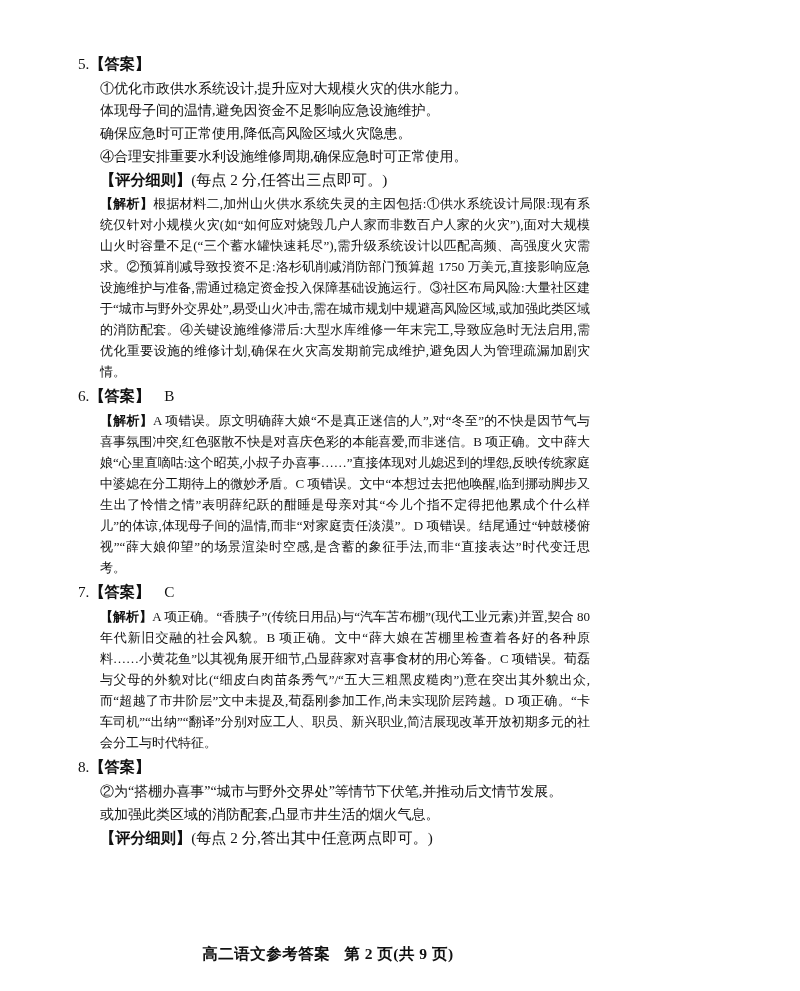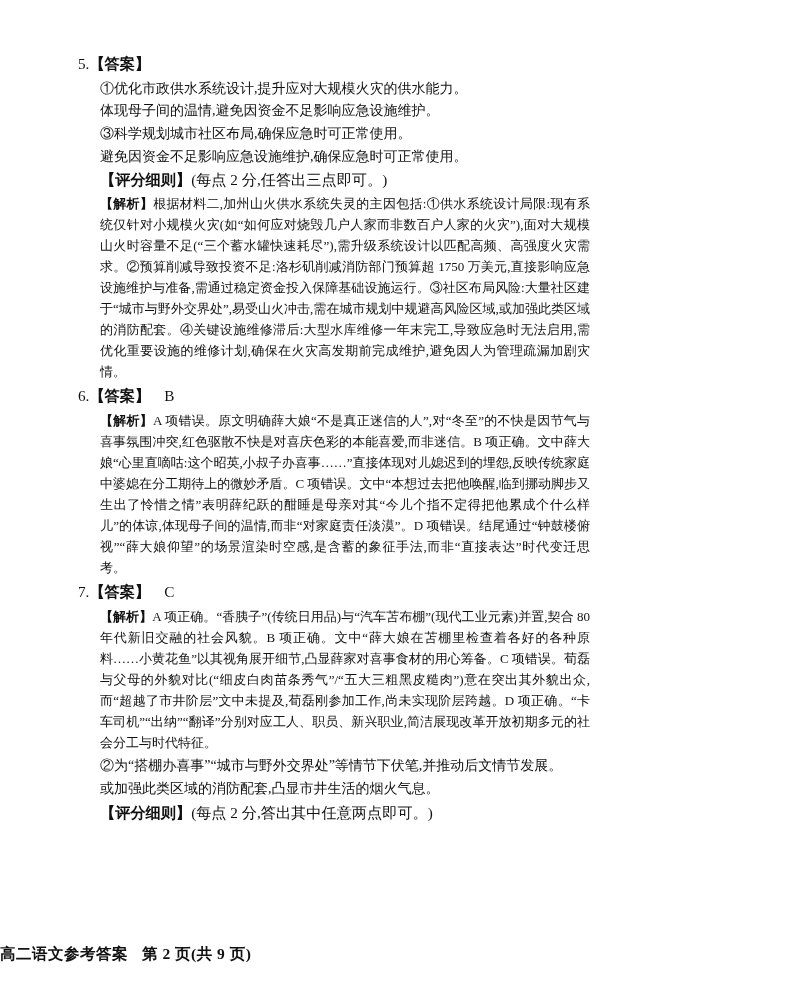--- a/index.html
+++ b/index.html
@@ -57,42 +57,42 @@
     padding-left: 22px;
   }
   .body-indent {
     padding-left: 22px;
   }
   .footer {
     position: absolute;
     left: 0;
     right: 8px;
     bottom: 26px;
-    text-align: left;
+    text-align: center;
     font-size: 15.5px;
     font-weight: bold;
     letter-spacing: 0.5px;
   }
   .footer .pg {
     margin-left: 14px;
   }
 </style>
 </head>
 <body>
 
 <div class="page">
 
   <div class="block">
     <div class="qhead">
       <span class="num">5.</span><span class="tag">【答案】</span>
     </div>
     <div class="item">①优化市政供水系统设计,提升应对大规模火灾的供水能力。</div>
     <div class="item">体现母子间的温情,避免因资金不足影响应急设施维护。</div>
-    <div class="item">③科学规划城市社区布局,确保应急时可正常使用。</div>
-    <div class="item">避免因资金不足影响应急设施维护,确保应急时可正常使用。</div>
+    <div class="item">确保应急时可正常使用,降低高风险区域火灾隐患。</div>
+    <div class="item">④合理安排重要水利设施维修周期,确保应急时可正常使用。</div>
     <div class="crit">
       <span class="tag">【评分细则】</span><span>(每点 2 分,任答出三点即可。)</span>
     </div>
     <div class="para body-indent">
       <span class="tag">【解析】</span><span>根据材料二,加州山火供水系统失灵的主因包括:①供水系统设计局限:现有系统仅针对小规模火灾(如“如何应对烧毁几户人家而非数百户人家的火灾”),面对大规模山火时容量不足(“三个蓄水罐快速耗尽”),需升级系统设计以匹配高频、高强度火灾需求。②预算削减导致投资不足:洛杉矶削减消防部门预算超 1750 万美元,直接影响应急设施维护与准备,需通过稳定资金投入保障基础设施运行。③社区布局风险:大量社区建于“城市与野外交界处”,易受山火冲击,需在城市规划中规避高风险区域,或加强此类区域的消防配套。④关键设施维修滞后:大型水库维修一年末完工,导致应急时无法启用,需优化重要设施的维修计划,确保在火灾高发期前完成维护,避免因人为管理疏漏加剧灾情。</span>
     </div>
   </div>
 
   <div class="block">
     <div class="qhead">
@@ -106,20 +106,23 @@
   <div class="block">
     <div class="qhead">
       <span class="num">7.</span><span class="tag">【答案】</span><span class="ans-letter">C</span>
     </div>
     <div class="para body-indent">
       <span class="tag">【解析】</span><span>A 项正确。“香胰子”(传统日用品)与“汽车苫布棚”(现代工业元素)并置,契合 80 年代新旧交融的社会风貌。B 项正确。文中“薛大娘在苫棚里检查着各好的各种原料……小黄花鱼”以其视角展开细节,凸显薛家对喜事食材的用心筹备。C 项错误。荀磊与父母的外貌对比(“细皮白肉苗条秀气”/“五大三粗黑皮糙肉”)意在突出其外貌出众,而“超越了市井阶层”文中未提及,荀磊刚参加工作,尚未实现阶层跨越。D 项正确。“卡车司机”“出纳”“翻译”分别对应工人、职员、新兴职业,简洁展现改革开放初期多元的社会分工与时代特征。</span>
     </div>
   </div>
 
   <div class="block">
+    <div class="qhead">
+      <span class="num">8.</span><span class="tag">【答案】</span>
+    </div>
     <div class="item">②为“搭棚办喜事”“城市与野外交界处”等情节下伏笔,并推动后文情节发展。</div>
     <div class="item">或加强此类区域的消防配套,凸显市井生活的烟火气息。</div>
     <div class="crit">
       <span class="tag">【评分细则】</span><span>(每点 2 分,答出其中任意两点即可。)</span>
     </div>
   </div>
 
   <div class="footer">
     <span>高二语文参考答案</span><span class="pg">第 2 页(共 9 页)</span>
   </div>

